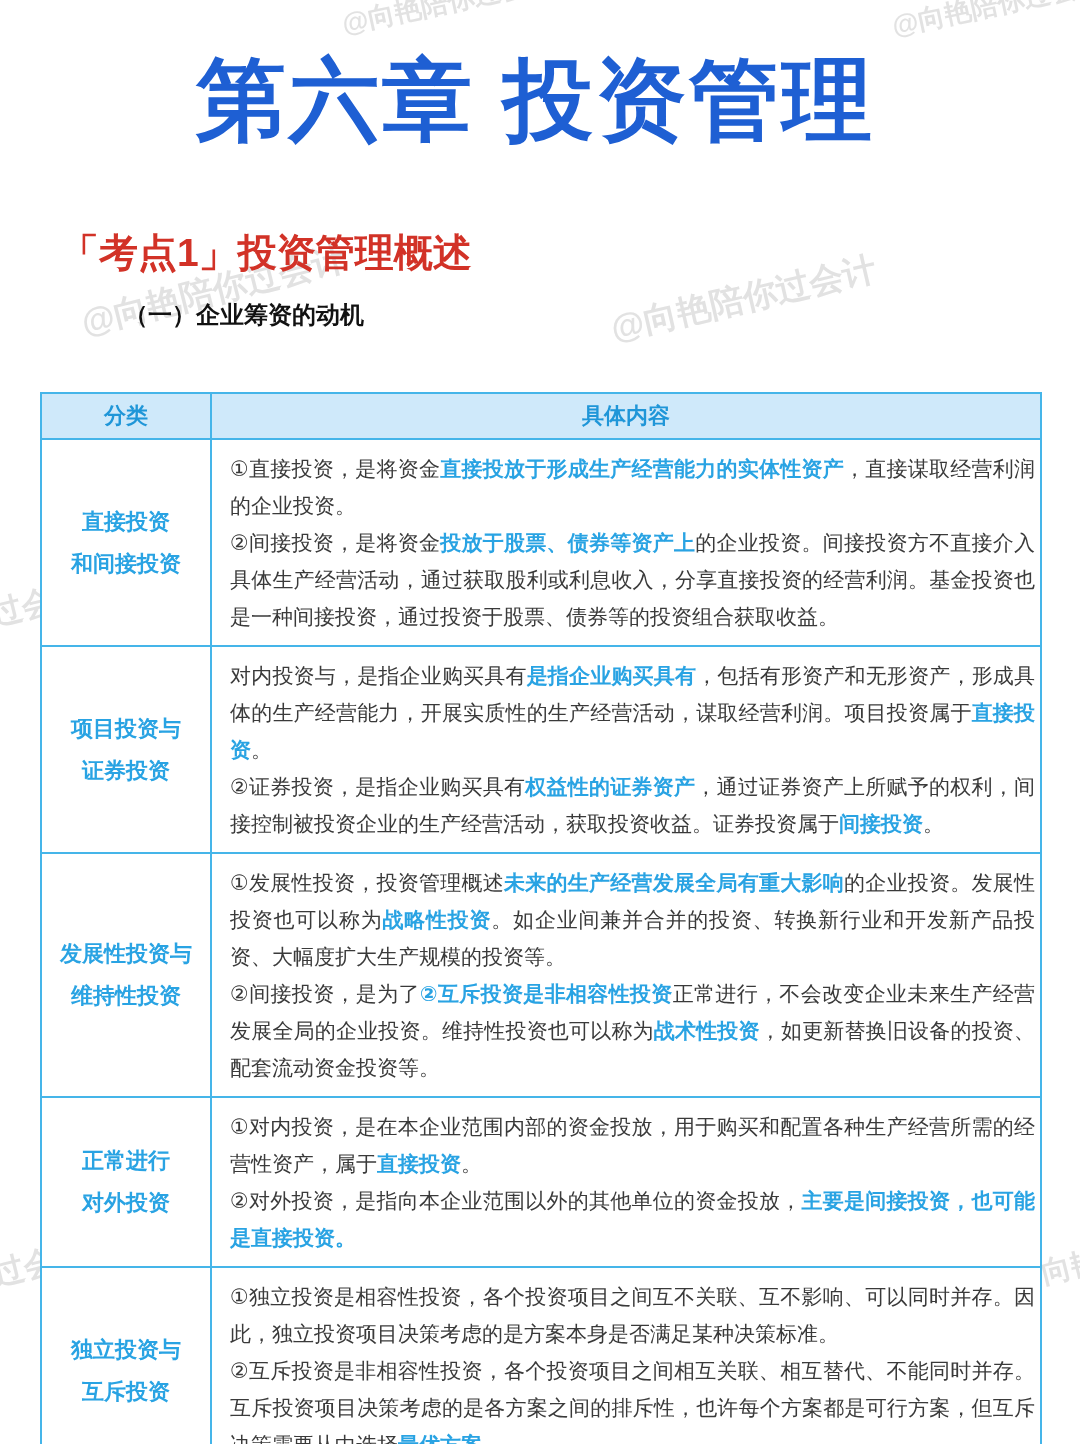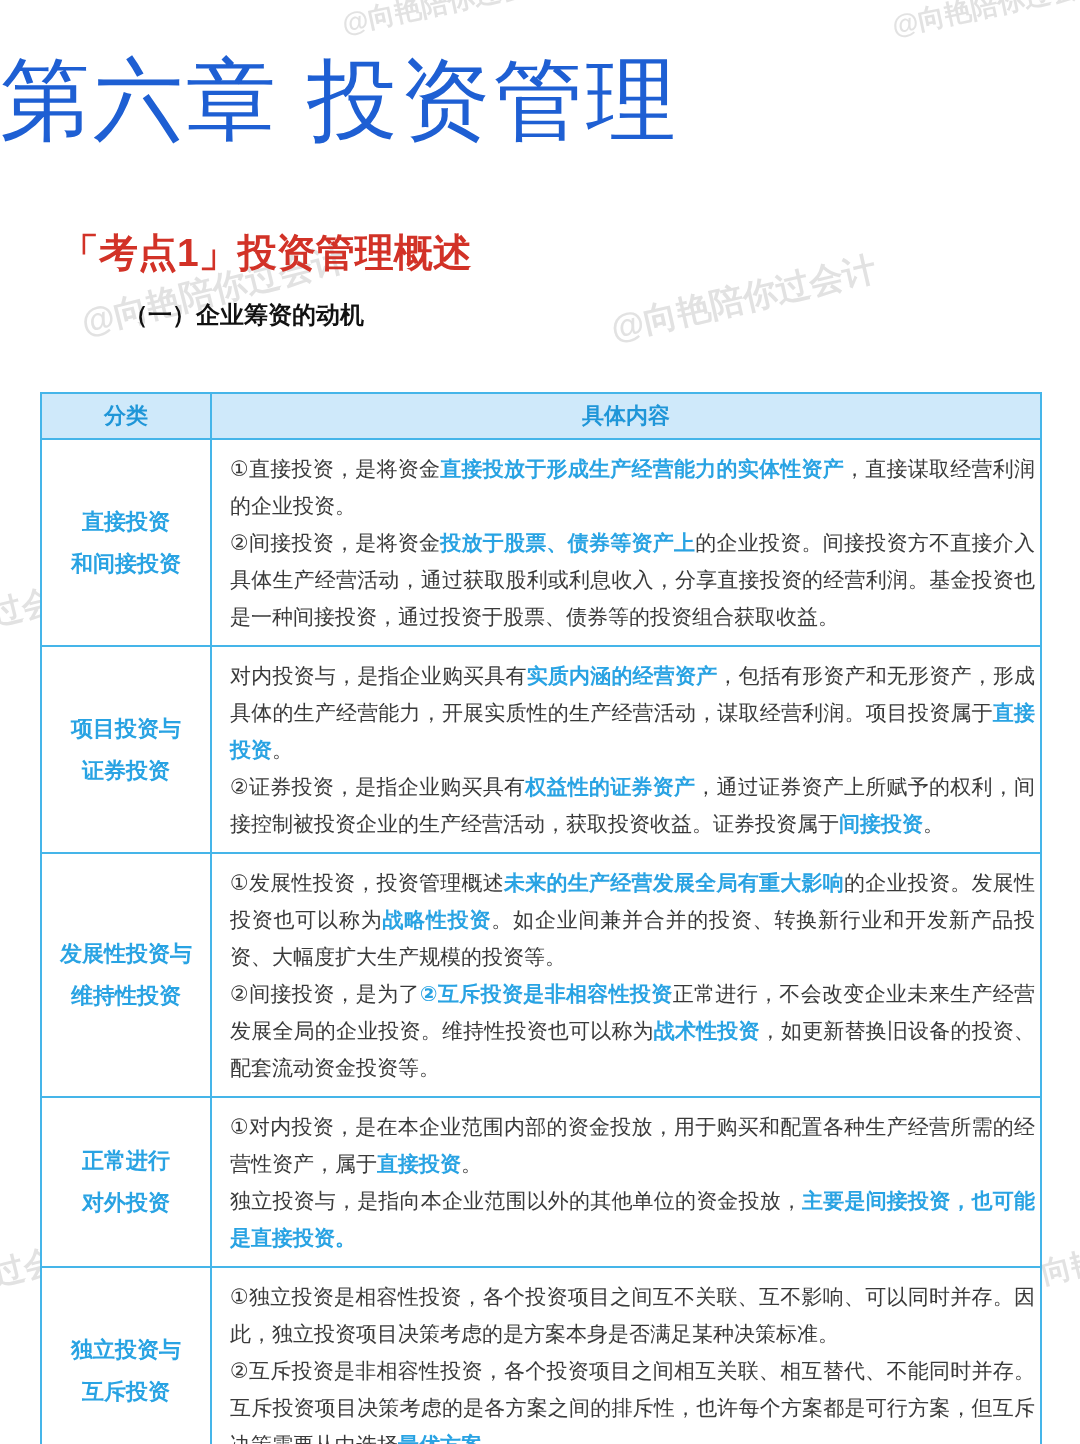--- a/index.html
+++ b/index.html
@@ -36,22 +36,22 @@
     color:var(--watermark-blue);
     font-weight:bold;
     white-space:nowrap;
     pointer-events:none;
     z-index:0;
   }
   
   .content{position:relative;z-index:1;}
   h1.title{
     position:absolute;left:0;top:40px;width:875px;
-    text-align:left;
-    font-size:90px;font-weight:400;
+    text-align:right;
+    font-size:90px;font-weight:700;
     letter-spacing:3px;
     color:var(--title-blue);
   }
   h2.kaodian{
     position:absolute;left:60px;top:226px;
     font-size:39px;font-weight:900;
     color:var(--heading-red);
   }
   h3.subsection{
     position:absolute;left:124px;top:299px;
@@ -140,38 +140,38 @@
 和间接投资</td>
             <td class="content-cell">
               <p><span>①直接投资，是将资金</span><span class="hl">直接投放于形成生产经营能力的实体性资产</span><span>，直接谋取经营利润的企业投资。</span></p>
               <p><span>②间接投资，是将资金</span><span class="hl">投放于股票、债券等资产上</span><span>的企业投资。间接投资方不直接介入具体生产经营活动，通过获取股利或利息收入，分享直接投资的经营利润。基金投资也是一种间接投资，通过投资于股票、债券等的投资组合获取收益。</span></p>
             </td>
           </tr>
           <tr>
             <td class="cat">项目投资与
 证券投资</td>
             <td class="content-cell">
-              <p><span>对内投资与，是指企业购买具有</span><span class="hl">实质内涵的经营资产</span><span>，包括有形资产和无形资产，形成具体的生产经营能力，开展实质性的生产经营活动，谋取经营利润。项目投资属于</span><span class="hl">直接投资</span><span>。</span></p>
+              <p><span>对内投资与，是指企业购买具有</span><span class="hl">是指企业购买具有</span><span>，包括有形资产和无形资产，形成具体的生产经营能力，开展实质性的生产经营活动，谋取经营利润。项目投资属于</span><span class="hl">直接投资</span><span>。</span></p>
               <p><span>②证券投资，是指企业购买具有</span><span class="hl">权益性的证券资产</span><span>，通过证券资产上所赋予的权利，间接控制被投资企业的生产经营活动，获取投资收益。证券投资属于</span><span class="hl">间接投资</span><span>。</span></p>
             </td>
           </tr>
           <tr>
             <td class="cat">发展性投资与
 维持性投资</td>
             <td class="content-cell">
               <p><span>①发展性投资，投资管理概述</span><span class="hl">未来的生产经营发展全局有重大影响</span><span>的企业投资。发展性投资也可以称为</span><span class="hl">战略性投资</span><span>。如企业间兼并合并的投资、转换新行业和开发新产品投资、大幅度扩大生产规模的投资等。</span></p>
               <p><span>②间接投资，是为了</span><span class="hl">②互斥投资是非相容性投资</span><span>正常进行，不会改变企业未来生产经营发展全局的企业投资。维持性投资也可以称为</span><span class="hl">战术性投资</span><span>，如更新替换旧设备的投资、配套流动资金投资等。</span></p>
             </td>
           </tr>
           <tr>
             <td class="cat">正常进行
 对外投资</td>
             <td class="content-cell">
               <p><span>①对内投资，是在本企业范围内部的资金投放，用于购买和配置各种生产经营所需的经营性资产，属于</span><span class="hl">直接投资</span><span>。</span></p>
-              <p><span>独立投资与，是指向本企业范围以外的其他单位的资金投放，</span><span class="hl">主要是间接投资，也可能是直接投资。</span></p>
+              <p><span>②对外投资，是指向本企业范围以外的其他单位的资金投放，</span><span class="hl">主要是间接投资，也可能是直接投资。</span></p>
             </td>
           </tr>
           <tr>
             <td class="cat">独立投资与
 互斥投资</td>
             <td class="content-cell">
               <p><span>①独立投资是相容性投资，各个投资项目之间互不关联、互不影响、可以同时并存。因此，独立投资项目决策考虑的是方案本身是否满足某种决策标准。</span></p>
               <p><span>②互斥投资是非相容性投资，各个投资项目之间相互关联、相互替代、不能同时并存。互斥投资项目决策考虑的是各方案之间的排斥性，也许每个方案都是可行方案，但互斥决策需要从中选择</span><span class="hl">最优方案</span><span>。</span></p>
             </td>
           </tr>

